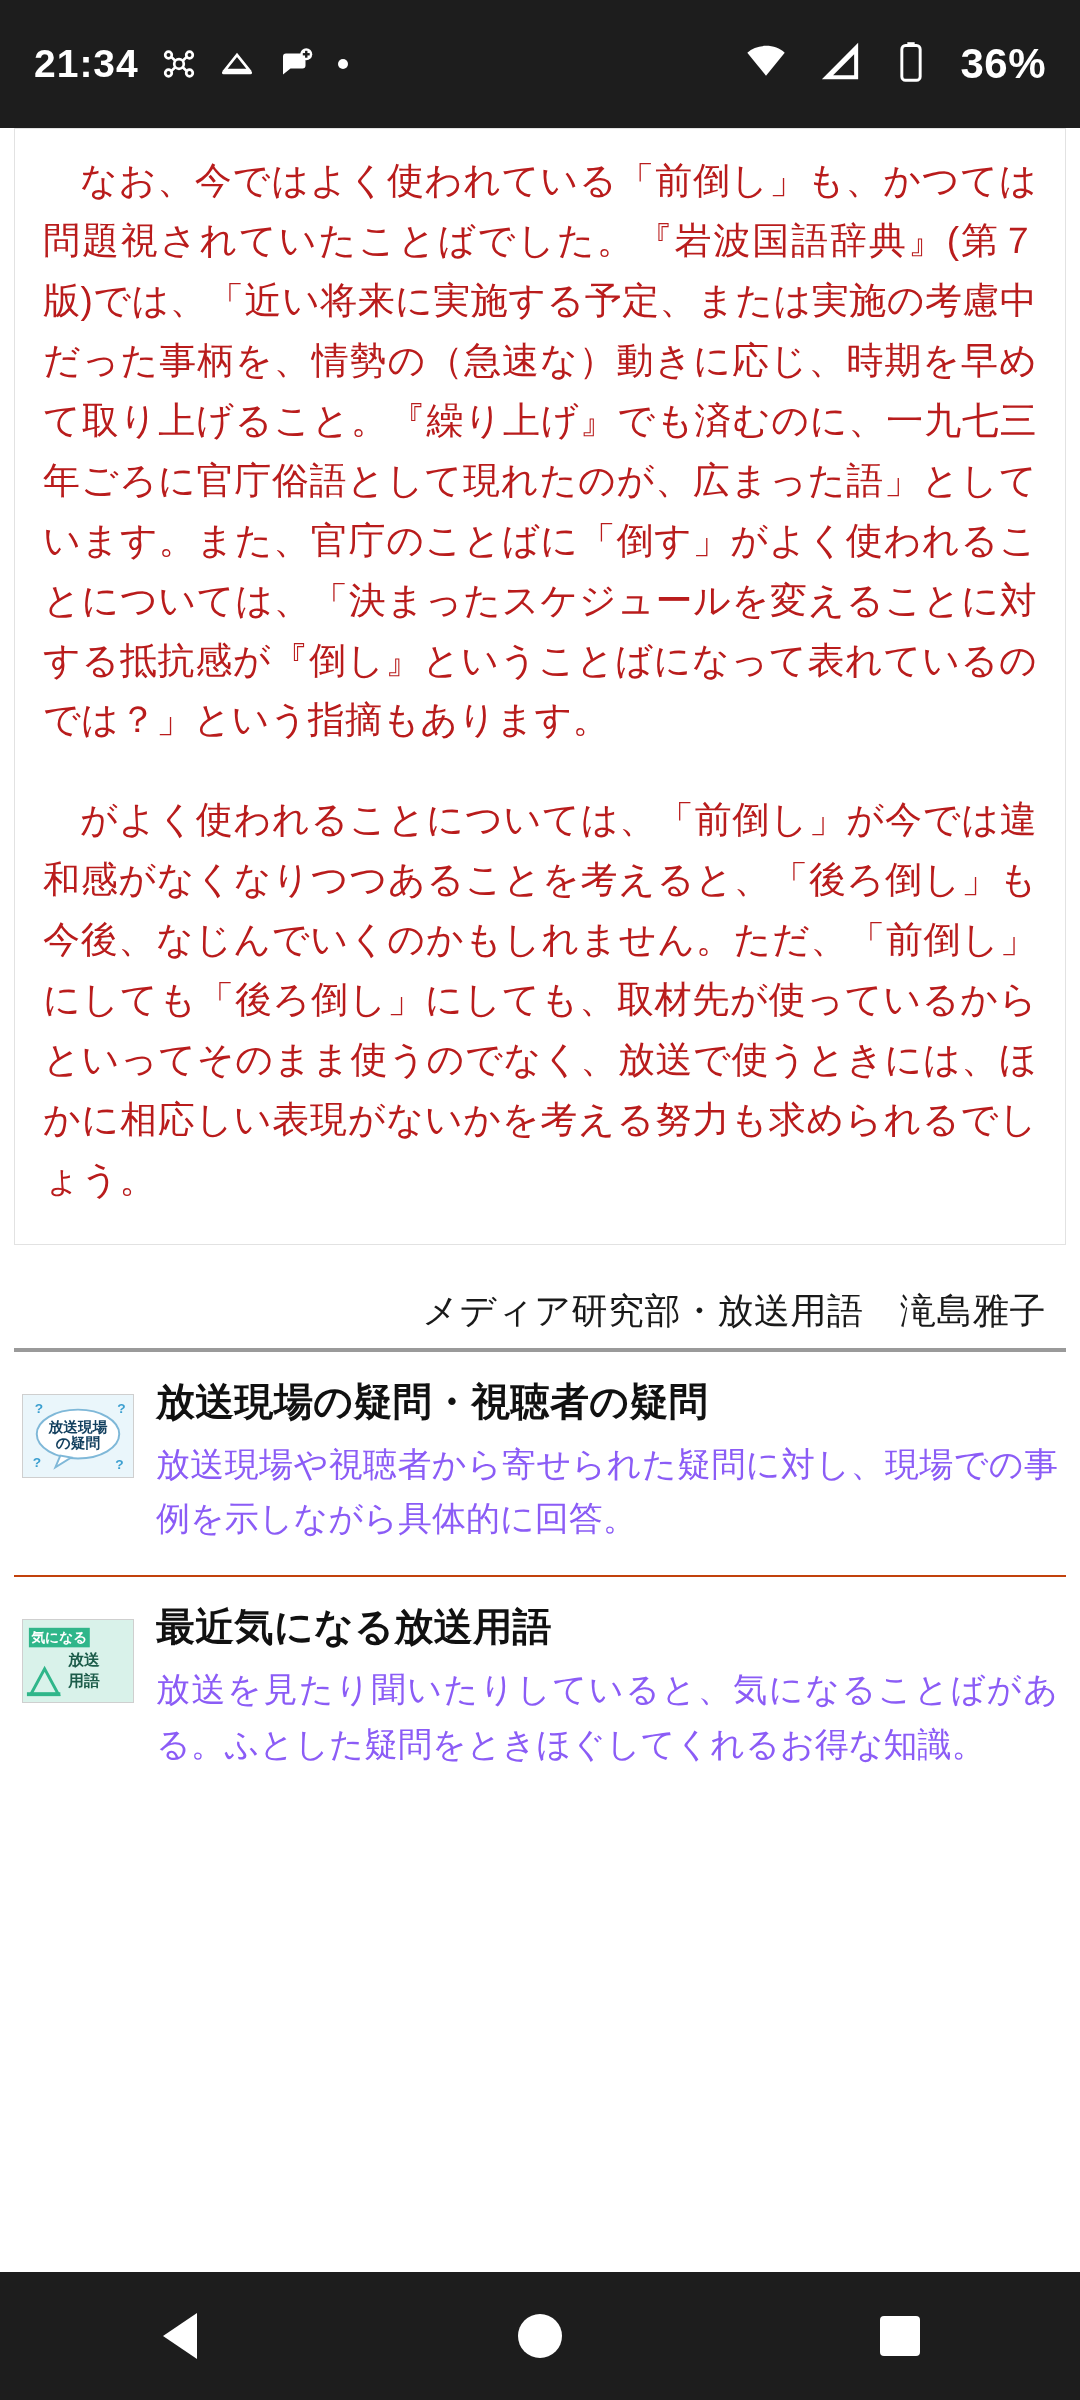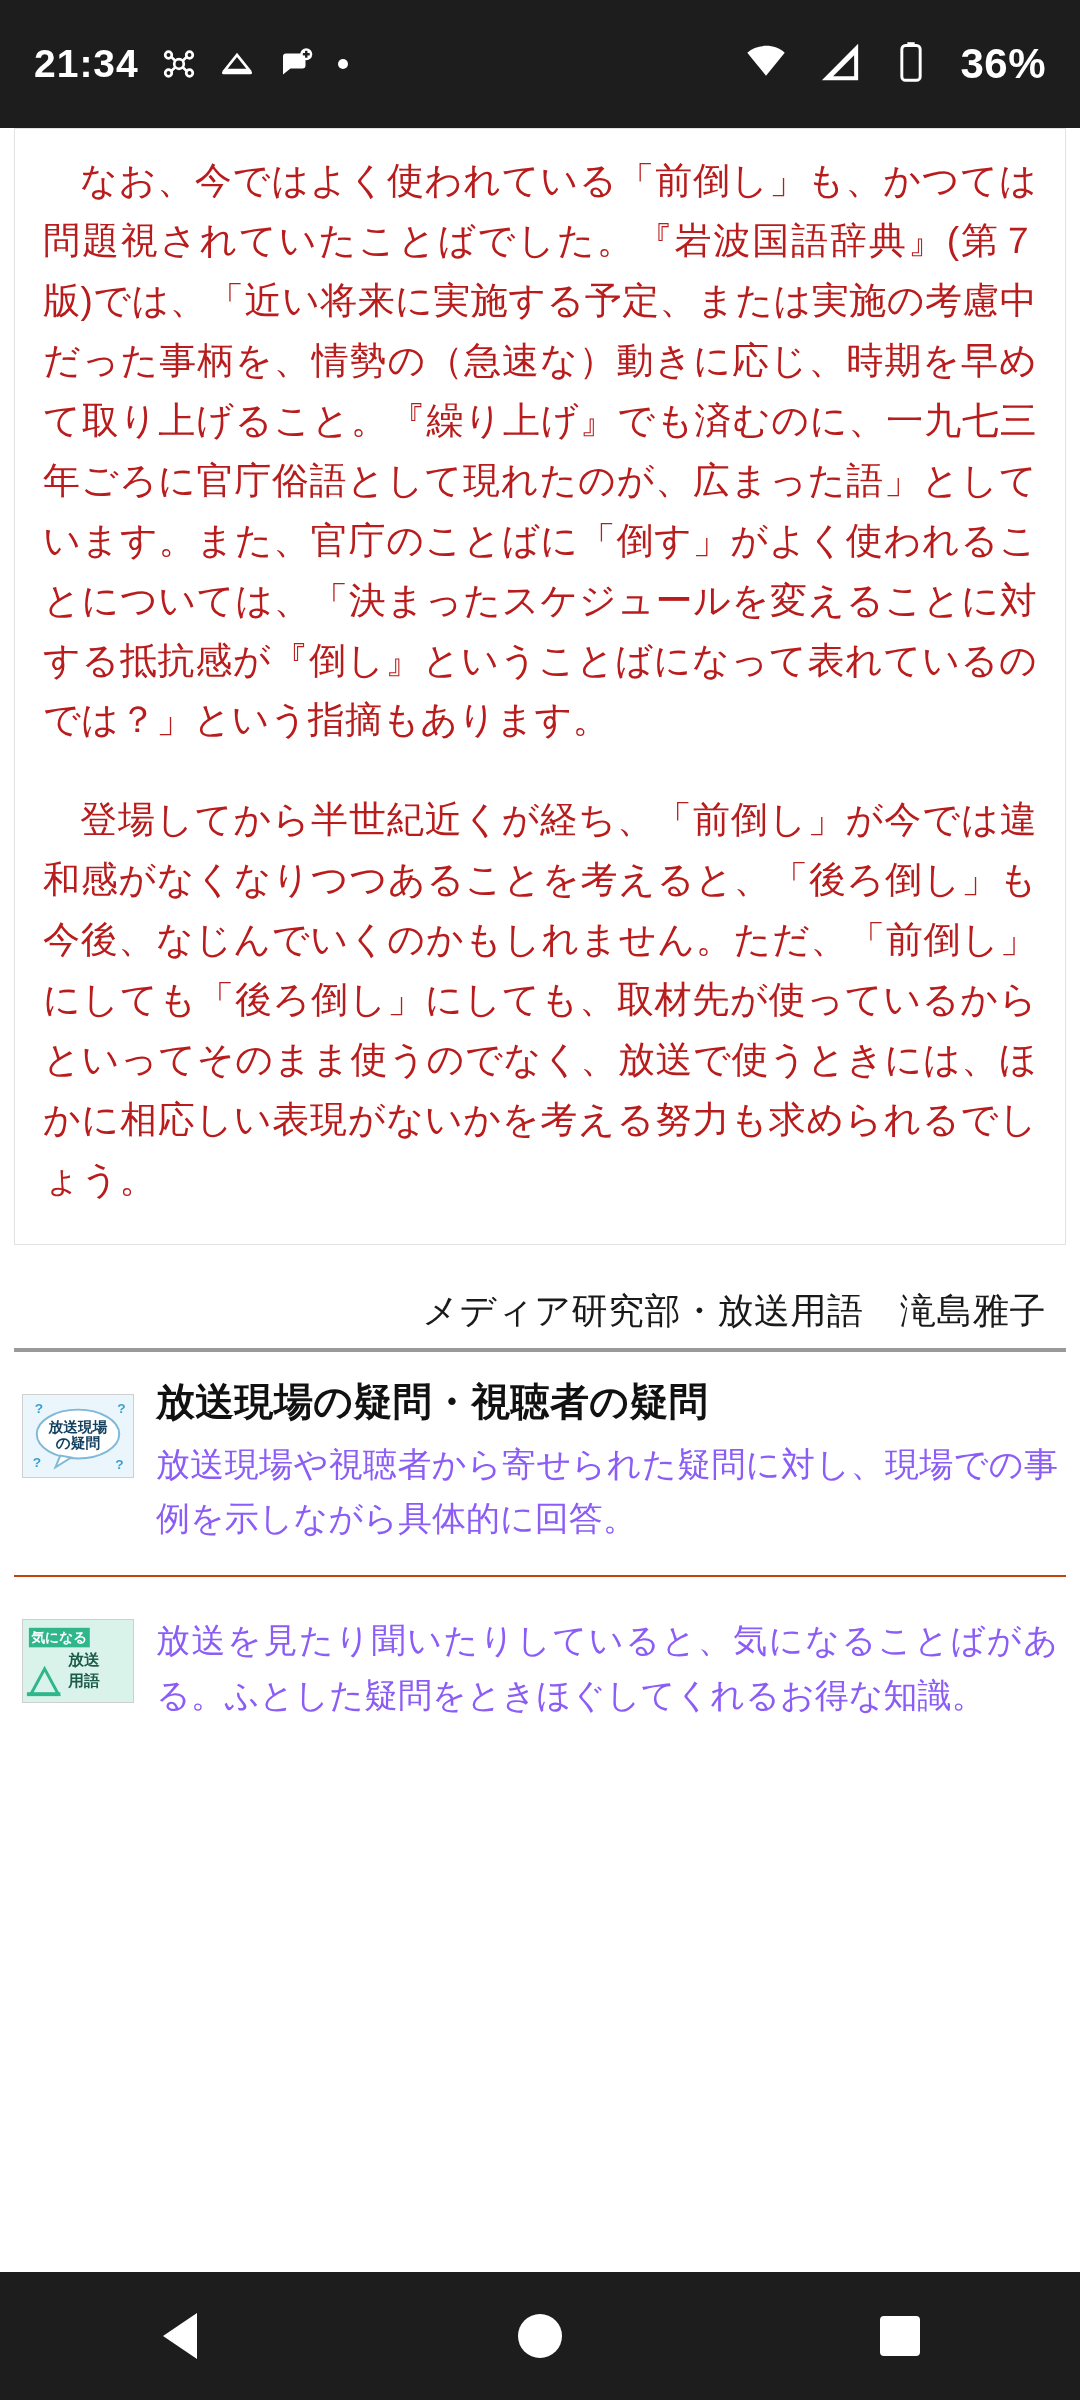--- a/index.html
+++ b/index.html
@@ -23,21 +23,21 @@
   }
   .status-clock {
     font-size: 39px;
     font-weight: 600;
     letter-spacing: 1px;
     margin-right: 22px;
   }
   .status-left-icons { display: flex; align-items: center; gap: 22px; }
   .status-left-icons svg { display: block; }
   .status-spacer { flex: 1; }
-  .status-right { display: flex; align-items: flex-end; gap: 32px; }
+  .status-right { display: flex; align-items: center; gap: 32px; }
   .battery-pct { font-size: 42px; font-weight: 600; letter-spacing: 0.5px; }
 
   
   .content {
     position: absolute;
     top: 128px;
     left: 0;
     width: 1080px;
     height: 2144px;
     background: #ffffff;
@@ -213,21 +213,21 @@
       </svg>
     </span>
     <span class="battery-pct">36%</span>
   </div>
 </div>
 
 <div class="content">
 
   <div class="article-card">
     <p class="para para-indent">なお、今ではよく使われている「前倒し」も、かつては問題視されていたことばでした。『岩波国語辞典』(第７版)では、「近い将来に実施する予定、または実施の考慮中だった事柄を、情勢の（急速な）動きに応じ、時期を早めて取り上げること。『繰り上げ』でも済むのに、一九七三年ごろに官庁俗語として現れたのが、広まった語」としています。また、官庁のことばに「倒す」がよく使われることについては、「決まったスケジュールを変えることに対する抵抗感が『倒し』ということばになって表れているのでは？」という指摘もあります。</p>
-    <p class="para para-indent">登場してから半世紀近くが経ち、「前倒し」が今では違和感がなくなりつつあることを考えると、「後ろ倒し」も今後、なじんでいくのかもしれません。ただ、「前倒し」にしても「後ろ倒し」にしても、取材先が使っているからといってそのまま使うのでなく、放送で使うときには、ほかに相応しい表現がないかを考える努力も求められるでしょう。</p>
+    <p class="para para-indent">がよく使われることについては、「前倒し」が今では違和感がなくなりつつあることを考えると、「後ろ倒し」も今後、なじんでいくのかもしれません。ただ、「前倒し」にしても「後ろ倒し」にしても、取材先が使っているからといってそのまま使うのでなく、放送で使うときには、ほかに相応しい表現がないかを考える努力も求められるでしょう。</p>
   </div>
 
   <div class="byline">メディア研究部・放送用語　滝島雅子</div>
 
 
   <div class="links-list">
 
     <div class="link-row">
       <div class="thumb">
         <svg viewBox="0 0 112 84" preserveAspectRatio="none">
@@ -254,20 +254,21 @@
           <rect x="0" y="0" width="112" height="84" fill="#d9f2ea"></rect>
           <rect x="6" y="8" width="62" height="20" fill="#2fb68a"></rect>
           <text x="37" y="23" font-family="'Liberation Sans',sans-serif" font-size="14" fill="#ffffff" text-anchor="middle" font-weight="bold">気になる</text>
           <text x="62" y="46" font-family="'Liberation Sans',sans-serif" font-size="16" fill="#1c5c4a" text-anchor="middle" font-weight="bold">放送</text>
           <text x="62" y="68" font-family="'Liberation Sans',sans-serif" font-size="16" fill="#1c5c4a" text-anchor="middle" font-weight="bold">用語</text>
           <path d="M8 76 L22 50 L36 76 Z" fill="none" stroke="#2fb68a" stroke-width="3"></path>
           <rect x="4" y="74" width="34" height="4" fill="#2fb68a"></rect>
         </svg>
       </div>
       <div class="link-text">
+        <div class="link-title">最近気になる放送用語</div>
         <div class="link-desc">放送を見たり聞いたりしていると、気になることばがある。ふとした疑問をときほぐしてくれるお得な知識。</div>
       </div>
     </div>
 
   </div>
 </div>
 
 <div class="nav-bar">
   <div class="nav-btn">
     <span class="nav-back"></span>

